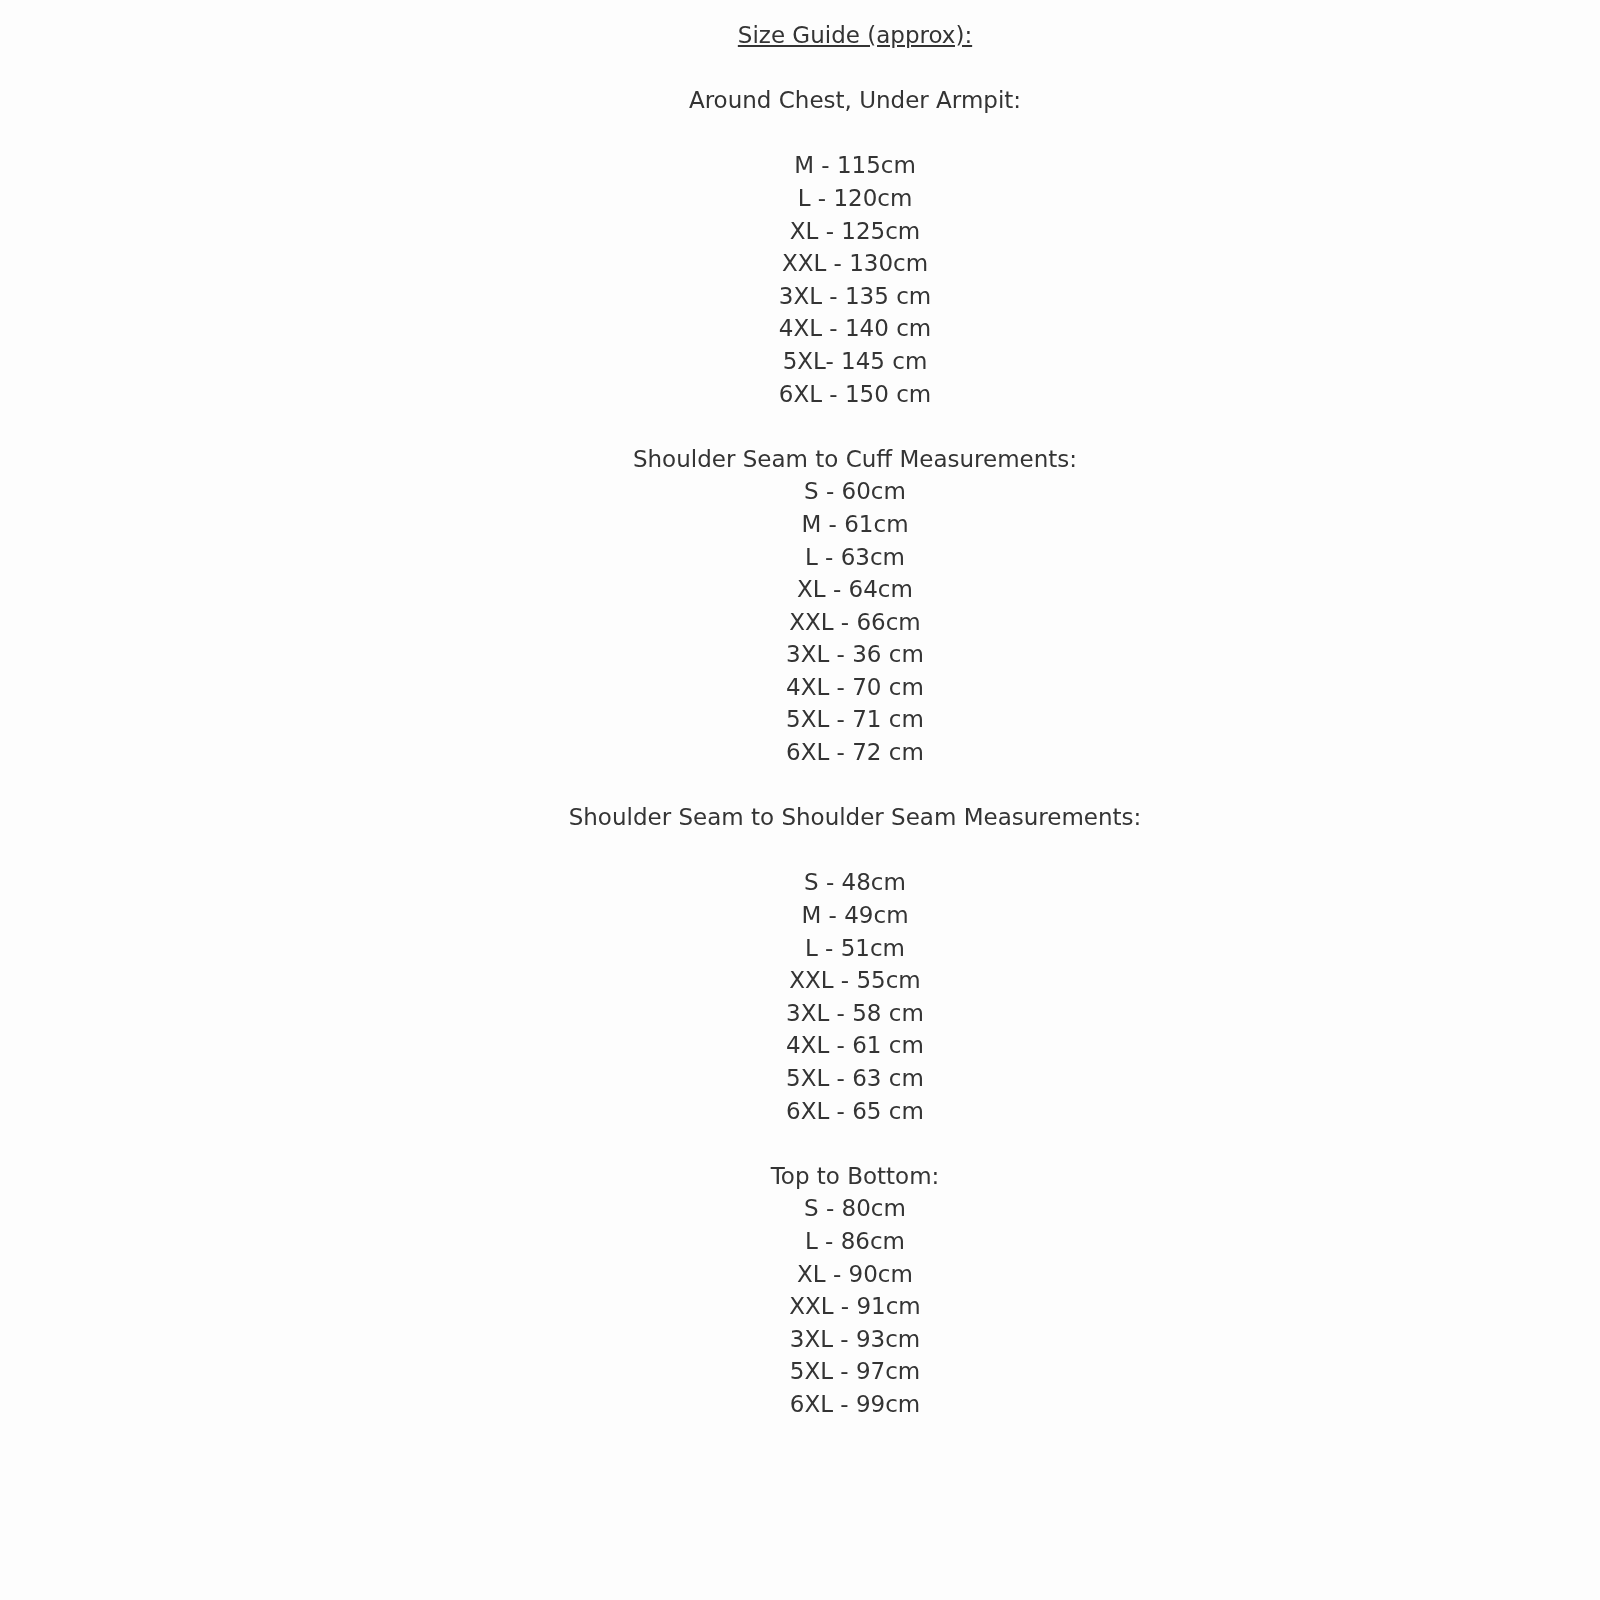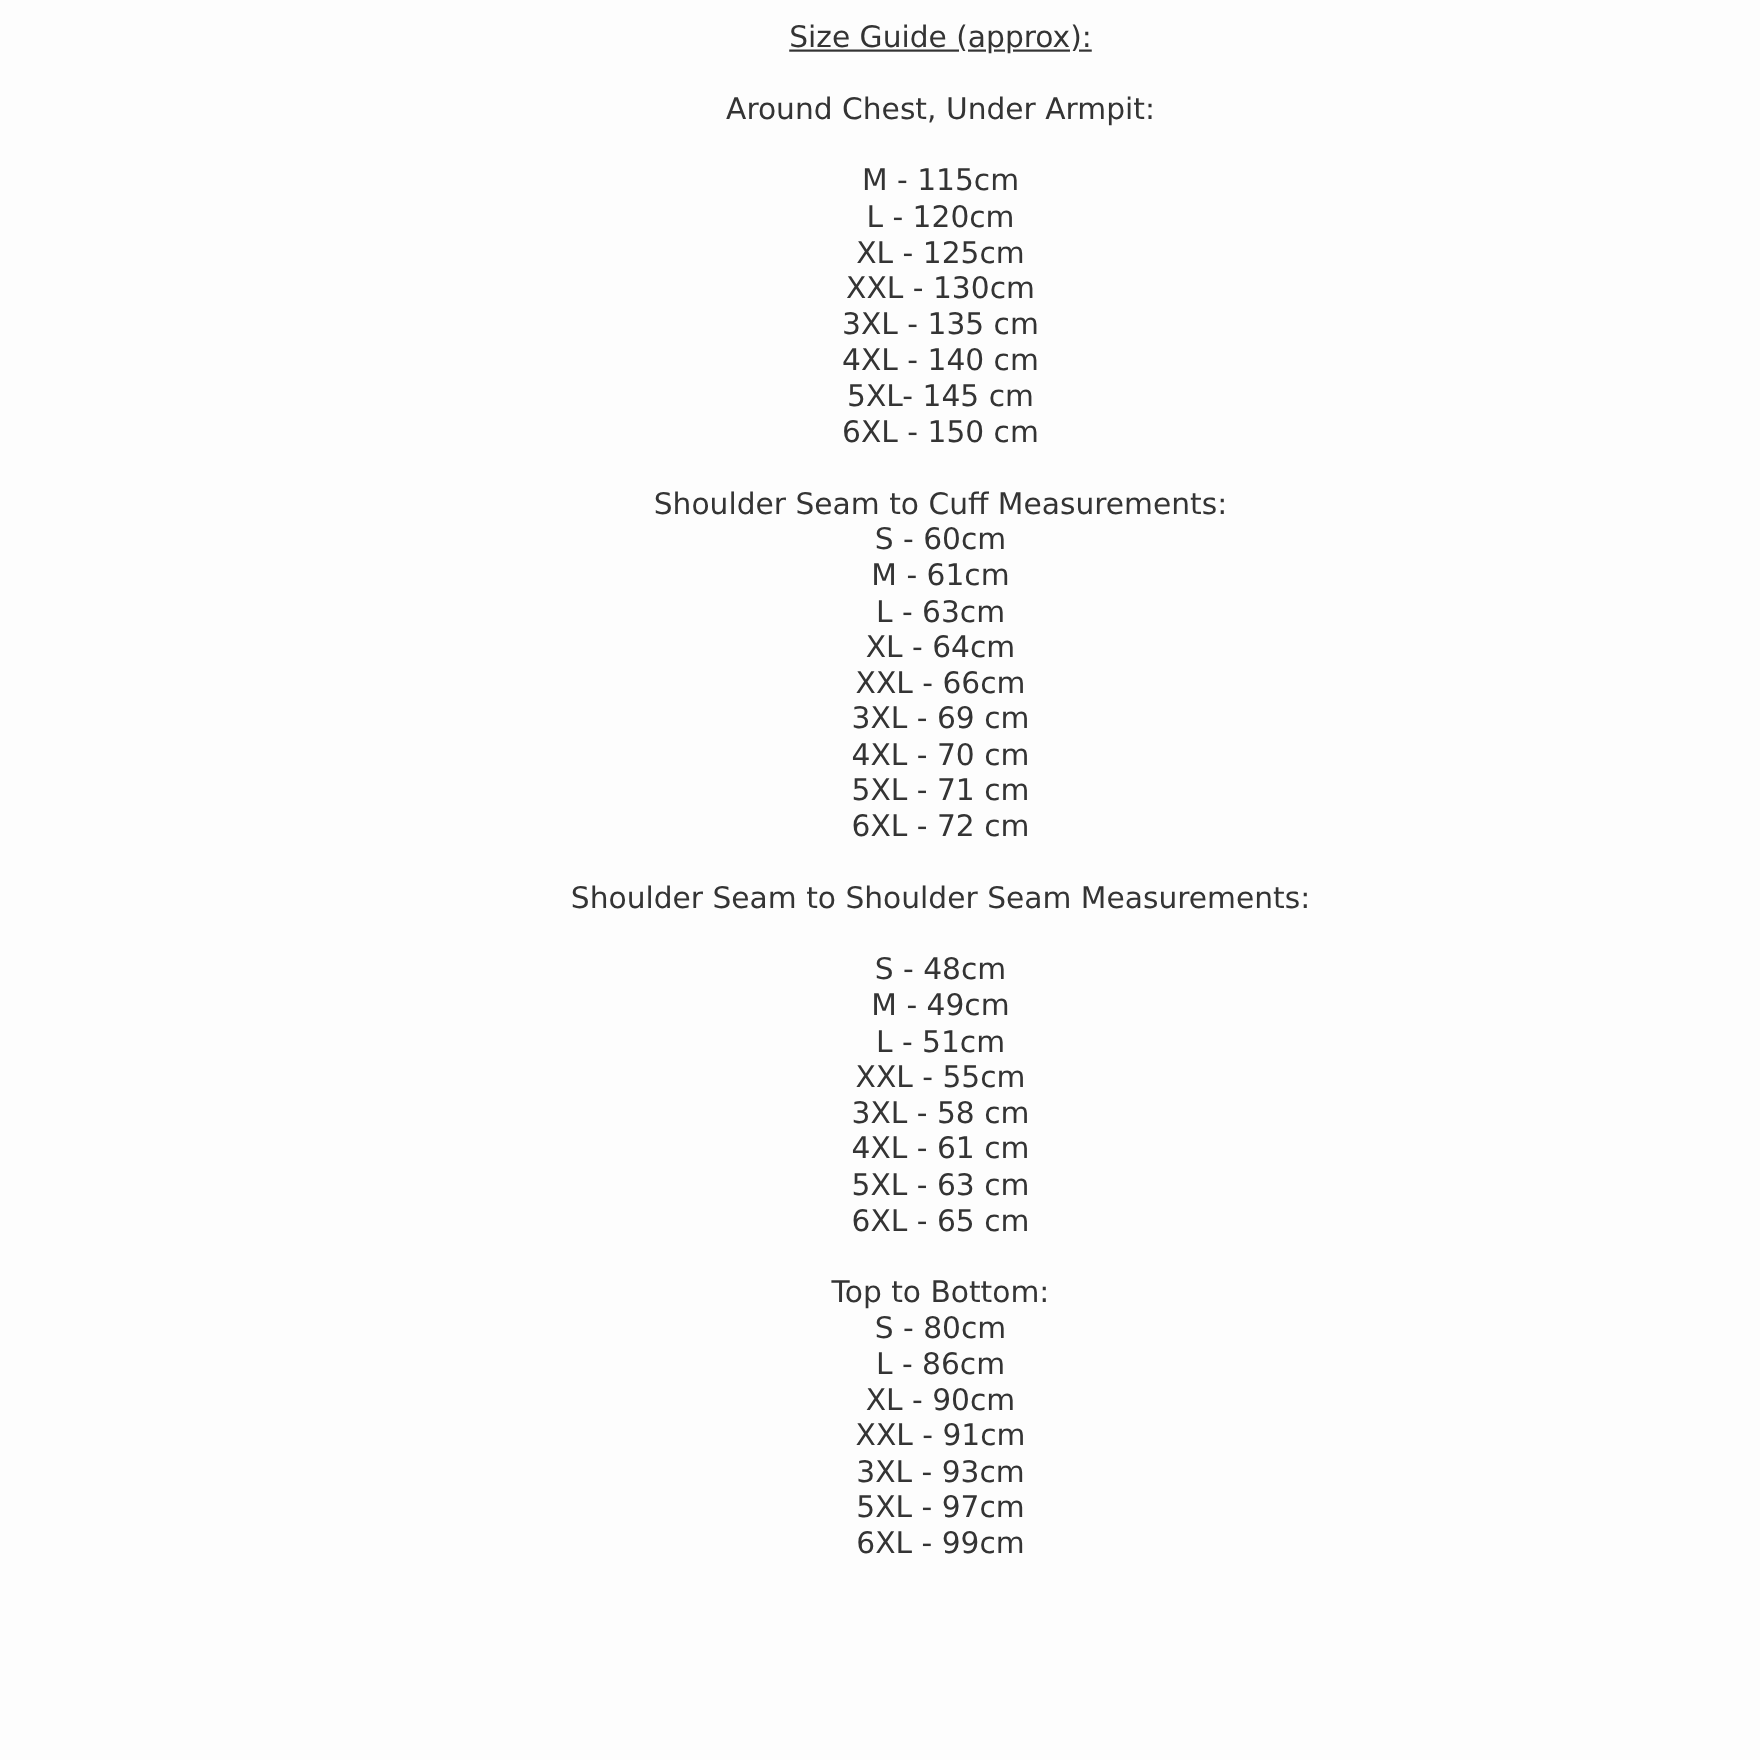--- a/index.html
+++ b/index.html
@@ -14,21 +14,21 @@
     background: var(--bg);
     color: var(--text);
     font-family: "DejaVu Sans", "Liberation Sans", sans-serif;
     overflow: hidden;
   }
   .doc {
     width: 1600px;
     height: 1332px;
     padding: 19px 0 0 110px; 
     text-align: center;
-    font-size: 27px;
+    font-size: 23px;
     line-height: 32.6px;
   }
   .line {
     white-space: pre;
   }
   .title {
     text-decoration: underline;
     margin-bottom: 32.6px; 
   }
   .section + .section {
@@ -57,21 +57,21 @@
     <div class="line">6XL - 150 cm</div>
   </div>
 
   <div class="section">
     <div class="line heading">Shoulder Seam to Cuff Measurements:</div>
     <div class="line">S - 60cm</div>
     <div class="line">M - 61cm</div>
     <div class="line">L - 63cm</div>
     <div class="line">XL - 64cm</div>
     <div class="line">XXL - 66cm</div>
-    <div class="line">3XL - 69 cm</div>
+    <div class="line">3XL - 36 cm</div>
     <div class="line">4XL - 70 cm</div>
     <div class="line">5XL - 71 cm</div>
     <div class="line">6XL - 72 cm</div>
   </div>
 
   <div class="section gap-heading">
     <div class="line heading">Shoulder Seam to Shoulder Seam Measurements:</div>
     <div class="line">S - 48cm</div>
     <div class="line">M - 49cm</div>
     <div class="line">L - 51cm</div>

